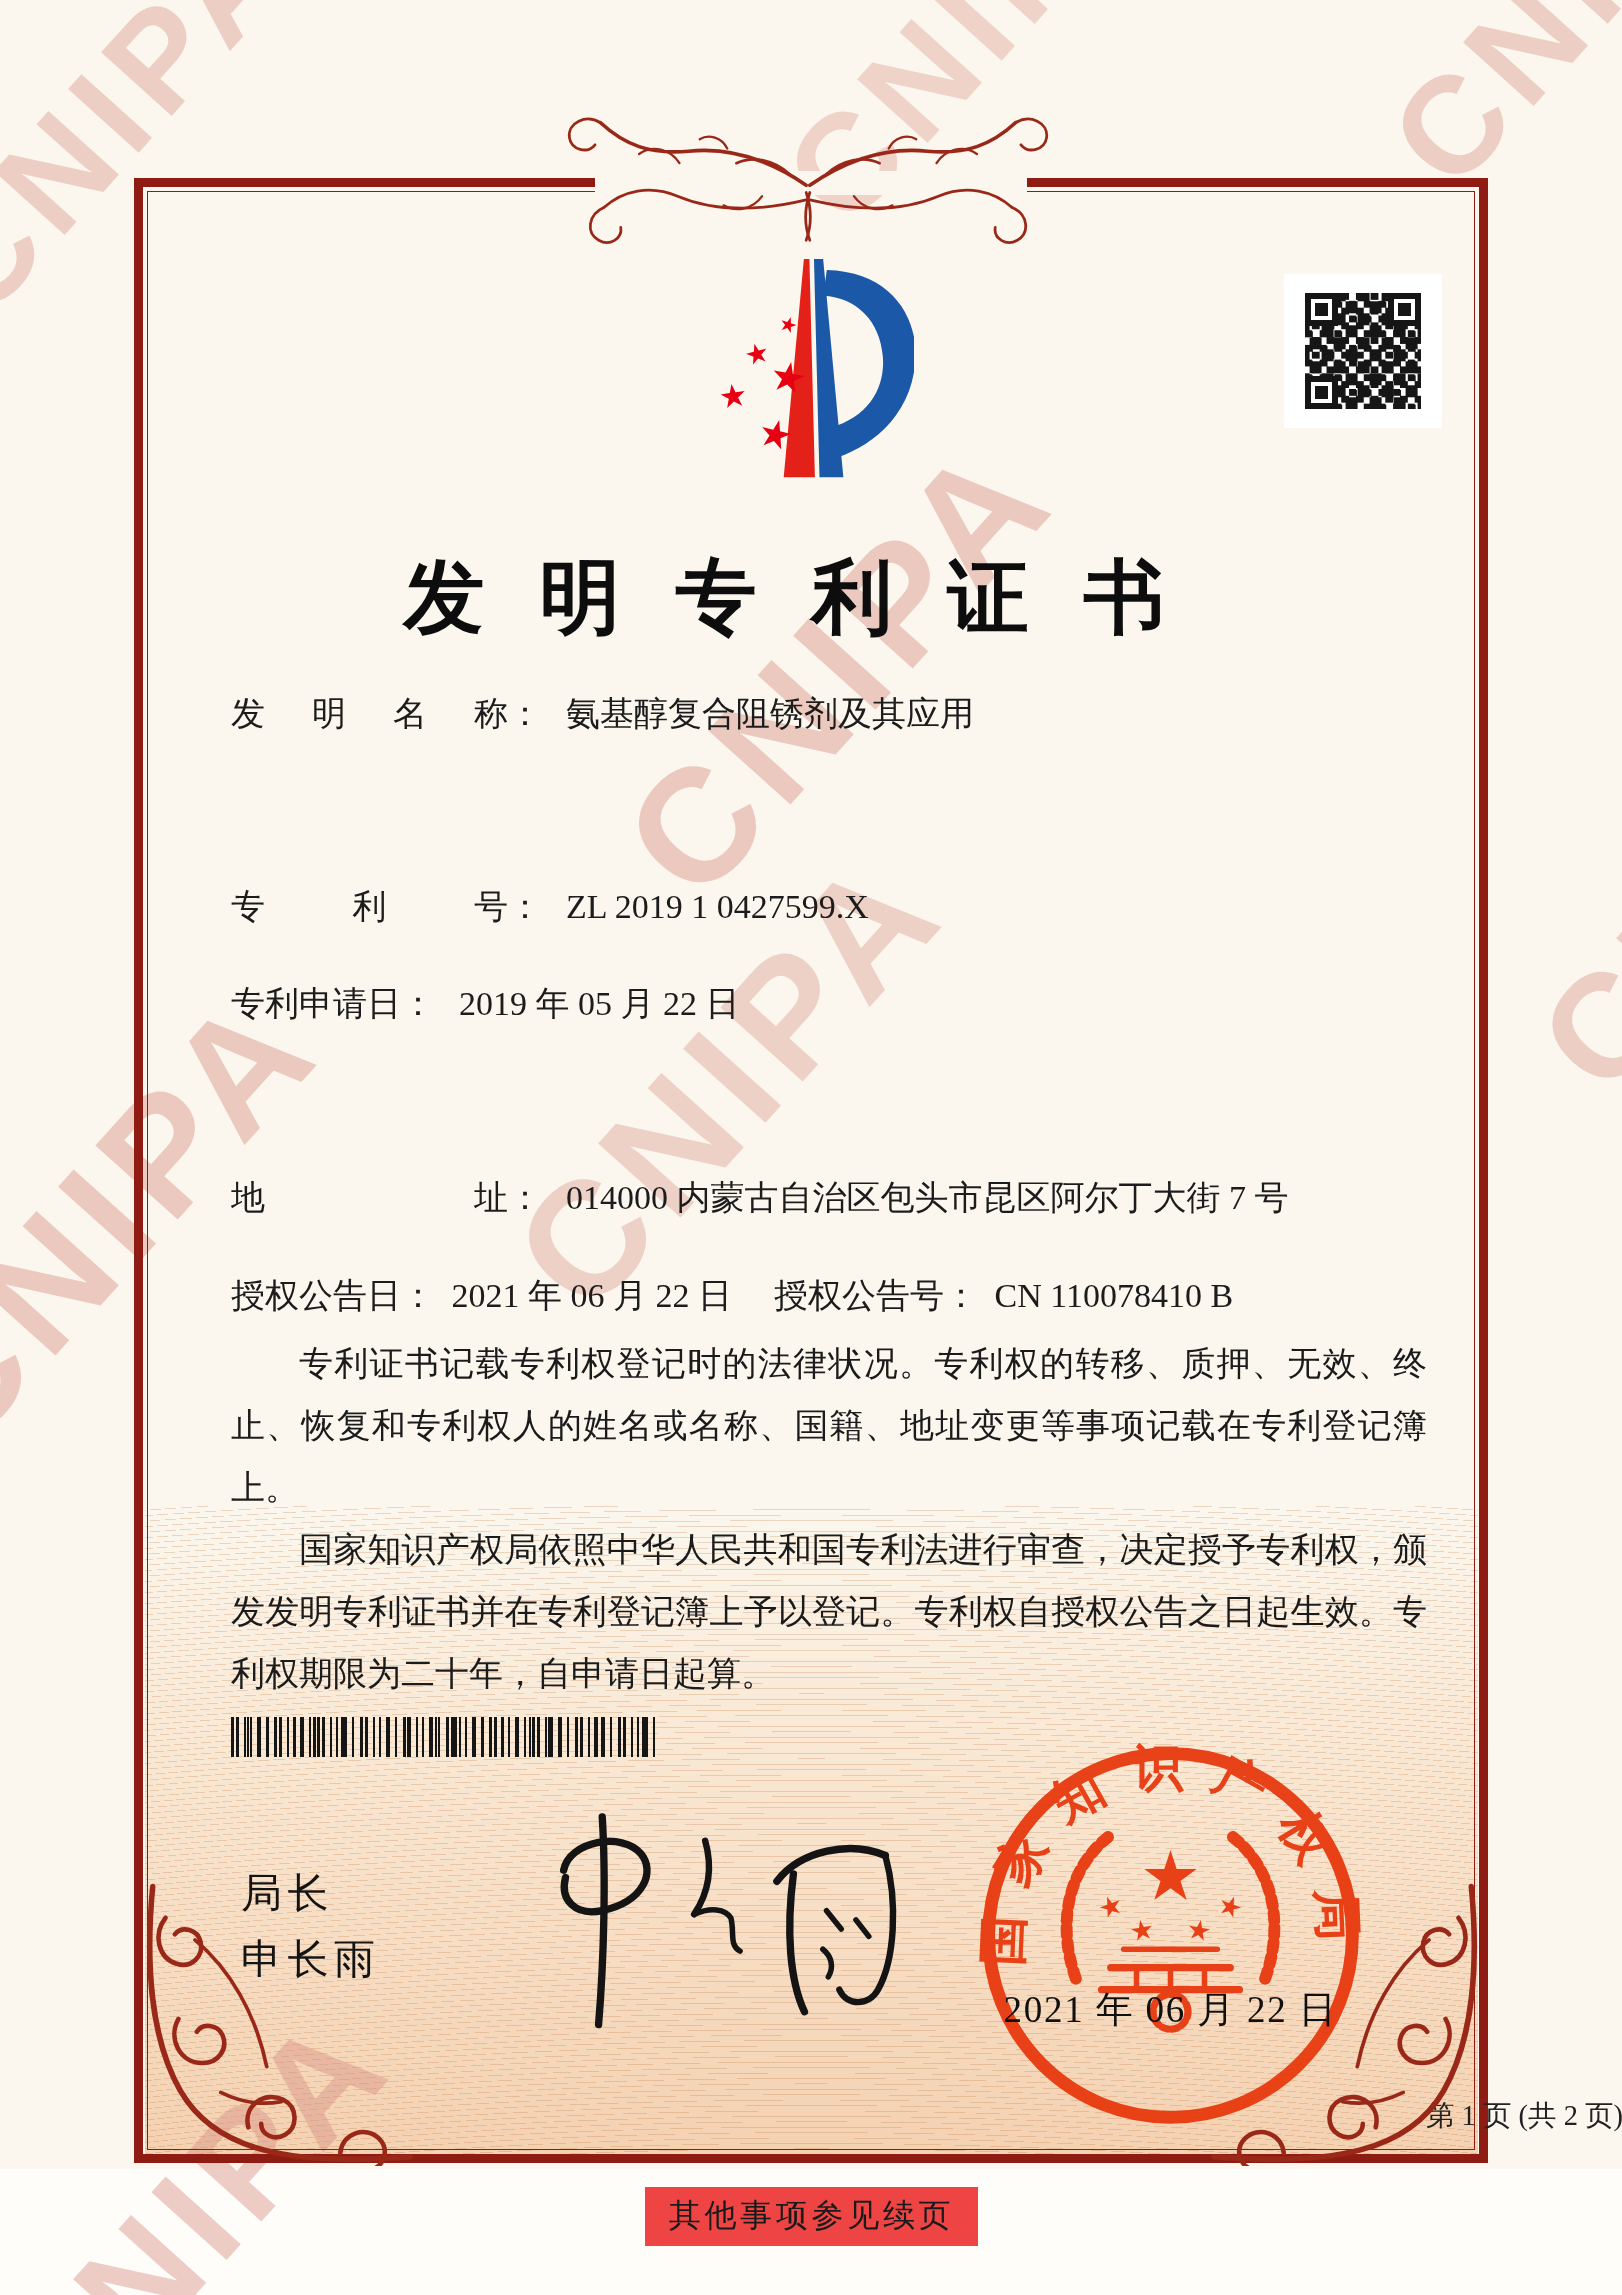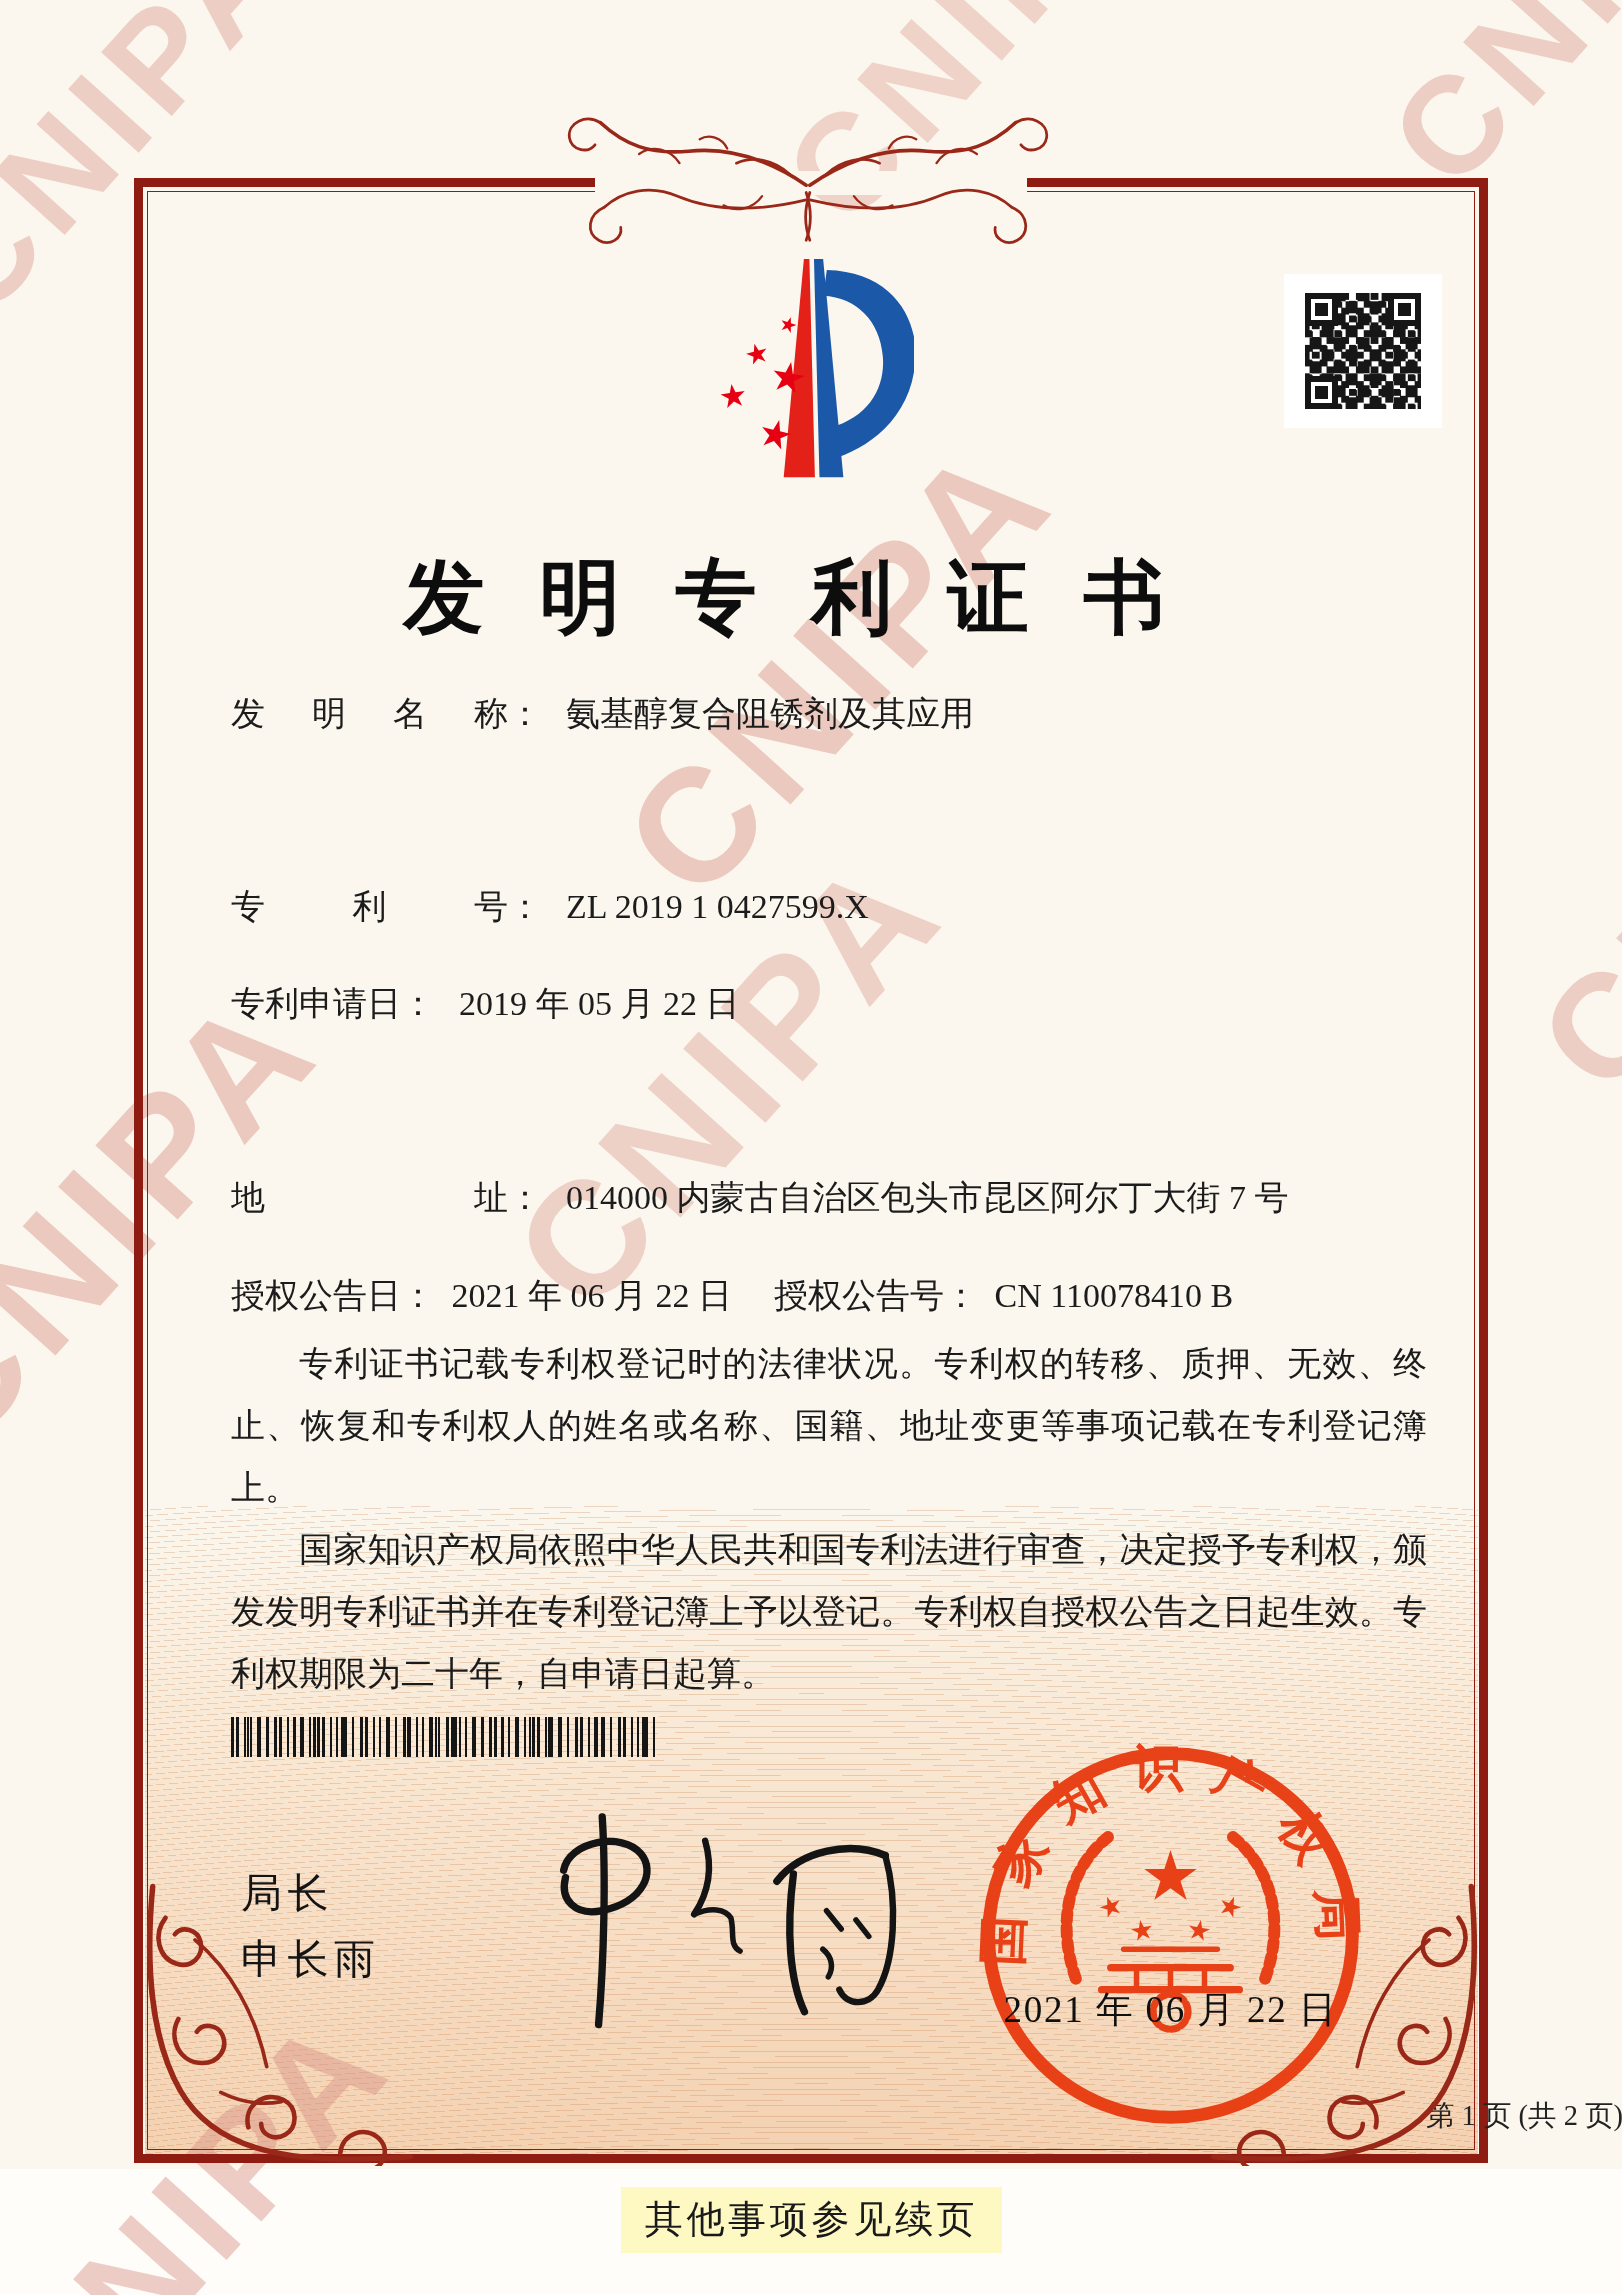--- a/index.html
+++ b/index.html
@@ -60,21 +60,21 @@
       repeating-linear-gradient(90deg,transparent 0 15.6px,#151515 15.6px 18.4px,transparent 18.4px 35px,#151515 35px 38px,transparent 38px 47px);}
   .signer{position:absolute;left:241px;z-index:3;font-family:"Liberation Sans",sans-serif;
           font-size:41px;font-weight:500;letter-spacing:5.5px;color:#141414;}
   .signer-role{top:1866px;} .signer-name{top:1932px;}
   .signature{position:absolute;left:514px;top:1793px;width:432px;height:239px;z-index:3;}
   .seal{position:absolute;left:973px;top:1738px;width:395px;height:395px;z-index:3;}
   .seal-date{position:absolute;left:973px;top:1985px;width:395px;text-align:center;z-index:4;
              font-size:37px;letter-spacing:1.8px;color:#101010;}
   .page-info{position:absolute;left:0;top:2097px;width:1623px;text-align:right;font-size:28.5px;z-index:2;color:#222;}
   .cont-note{position:absolute;left:0;top:2187px;width:1623px;text-align:center;z-index:2;}
-  .cont-note span{display:inline-block;background:#fef9c3;padding:7.3px 24px;font-size:38px;letter-spacing:3.7px;color:#1a1a1a;}
+  .cont-note span{display:inline-block;background:#ef4444;padding:7.3px 24px;font-size:32px;letter-spacing:3.7px;color:#1a1a1a;}
   
   .orn-top{position:absolute;left:551px;top:108px;width:514px;height:147px;z-index:3;}
   .orn-bg{position:absolute;left:595px;top:171px;width:432px;height:24px;background:#fbf7ee;z-index:2;}
   .corner{position:absolute;width:285px;height:285px;z-index:3;}
   .corner-bl{left:138px;top:1881px;}
   .corner-br{left:1201px;top:1881px;transform:scaleX(-1);}
 </style>
 </head>
 <body>
 

